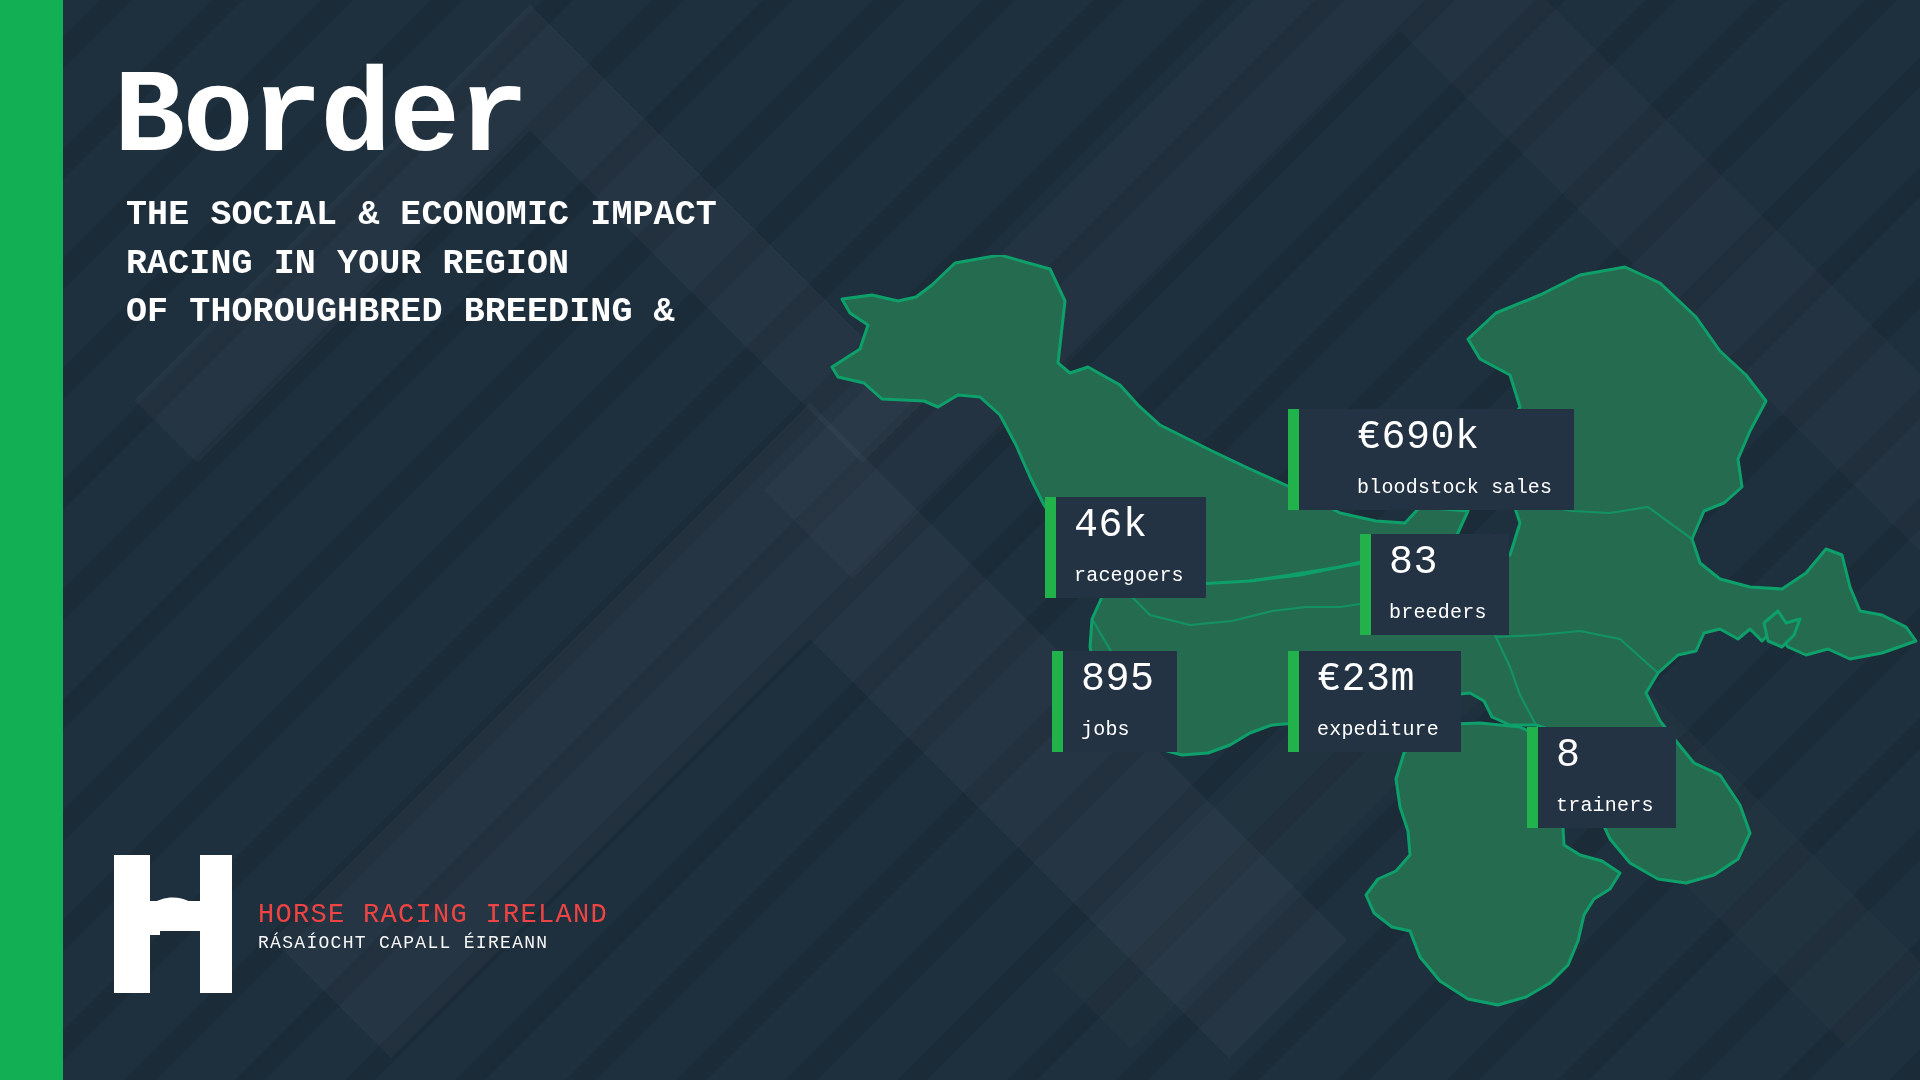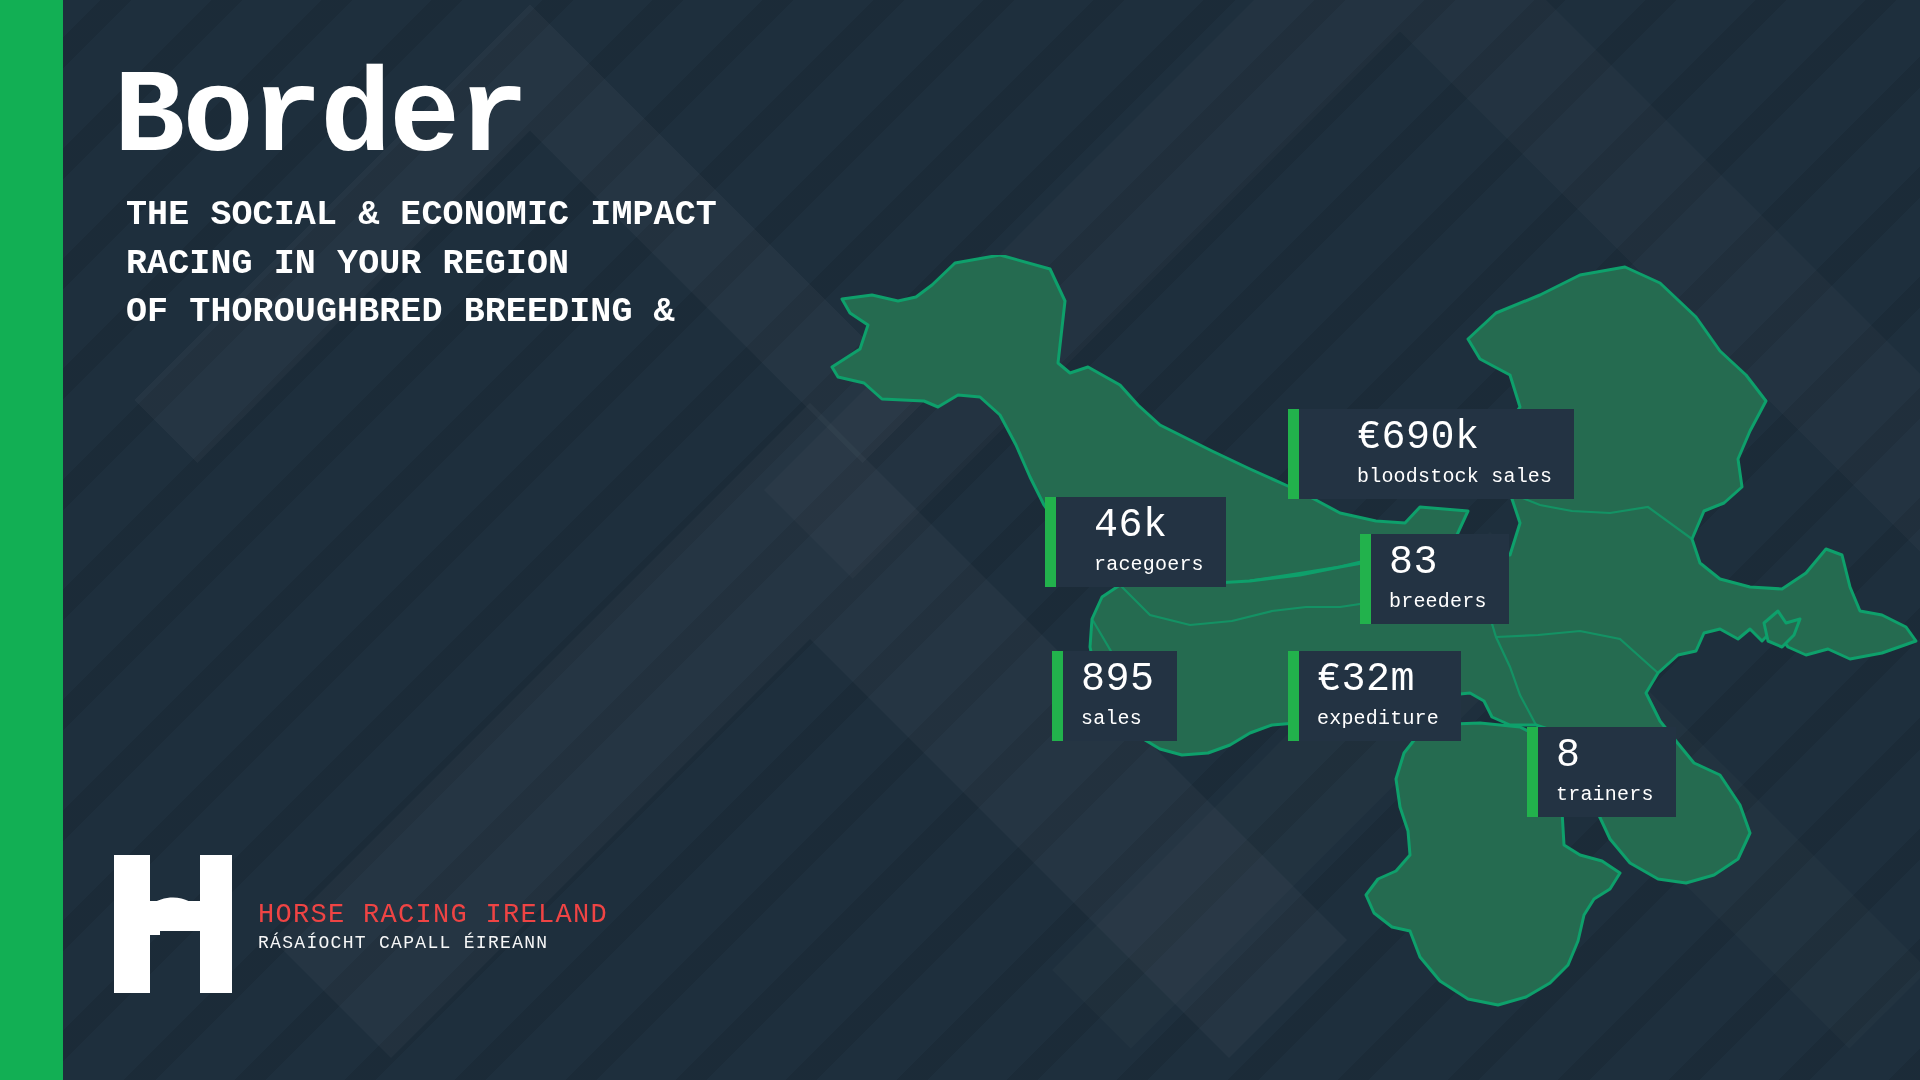--- a/index.html
+++ b/index.html
@@ -137,21 +137,21 @@
     line-height: 1.0;
     letter-spacing: 0.5px;
     white-space: nowrap;
   }
   .stat .label {
     color: #ffffff;
     font-size: 20px;
     font-weight: 400;
     line-height: 1.15;
     letter-spacing: 0.2px;
-    margin-top: 7px;
+    margin-top: 18px;
     white-space: nowrap;
   }
 
   
   .logo-block {
     position: absolute;
     left: 114px;
     top: 855px;
     display: flex;
     align-items: center;
@@ -422,48 +422,48 @@
   </div>
 
   <div class="stat" style="left:1288px; top:409px;gap:40px;">
     <div class="bar"></div>
     <div class="body">
       <div class="value">€690k</div>
       <div class="label">bloodstock sales</div>
     </div>
   </div>
 
-  <div class="stat" style="left:1045px; top:497px;gap:20px;">
+  <div class="stat" style="left:1045px; top:497px;">
     <div class="bar"></div>
     <div class="body">
       <div class="value">46k</div>
       <div class="label">racegoers</div>
     </div>
   </div>
 
   <div class="stat" style="left:1360px; top:534px;">
     <div class="bar"></div>
     <div class="body">
       <div class="value">83</div>
       <div class="label">breeders</div>
     </div>
   </div>
 
   <div class="stat" style="left:1052px; top:651px;">
     <div class="bar"></div>
     <div class="body">
       <div class="value">895</div>
-      <div class="label">sales</div>
+      <div class="label">jobs</div>
     </div>
   </div>
 
   <div class="stat" style="left:1288px; top:651px;">
     <div class="bar"></div>
     <div class="body">
-      <div class="value">€32m</div>
+      <div class="value">€23m</div>
       <div class="label">expediture</div>
     </div>
   </div>
 
   <div class="stat" style="left:1527px; top:727px;">
     <div class="bar"></div>
     <div class="body">
       <div class="value">8</div>
       <div class="label">trainers</div>
     </div>

